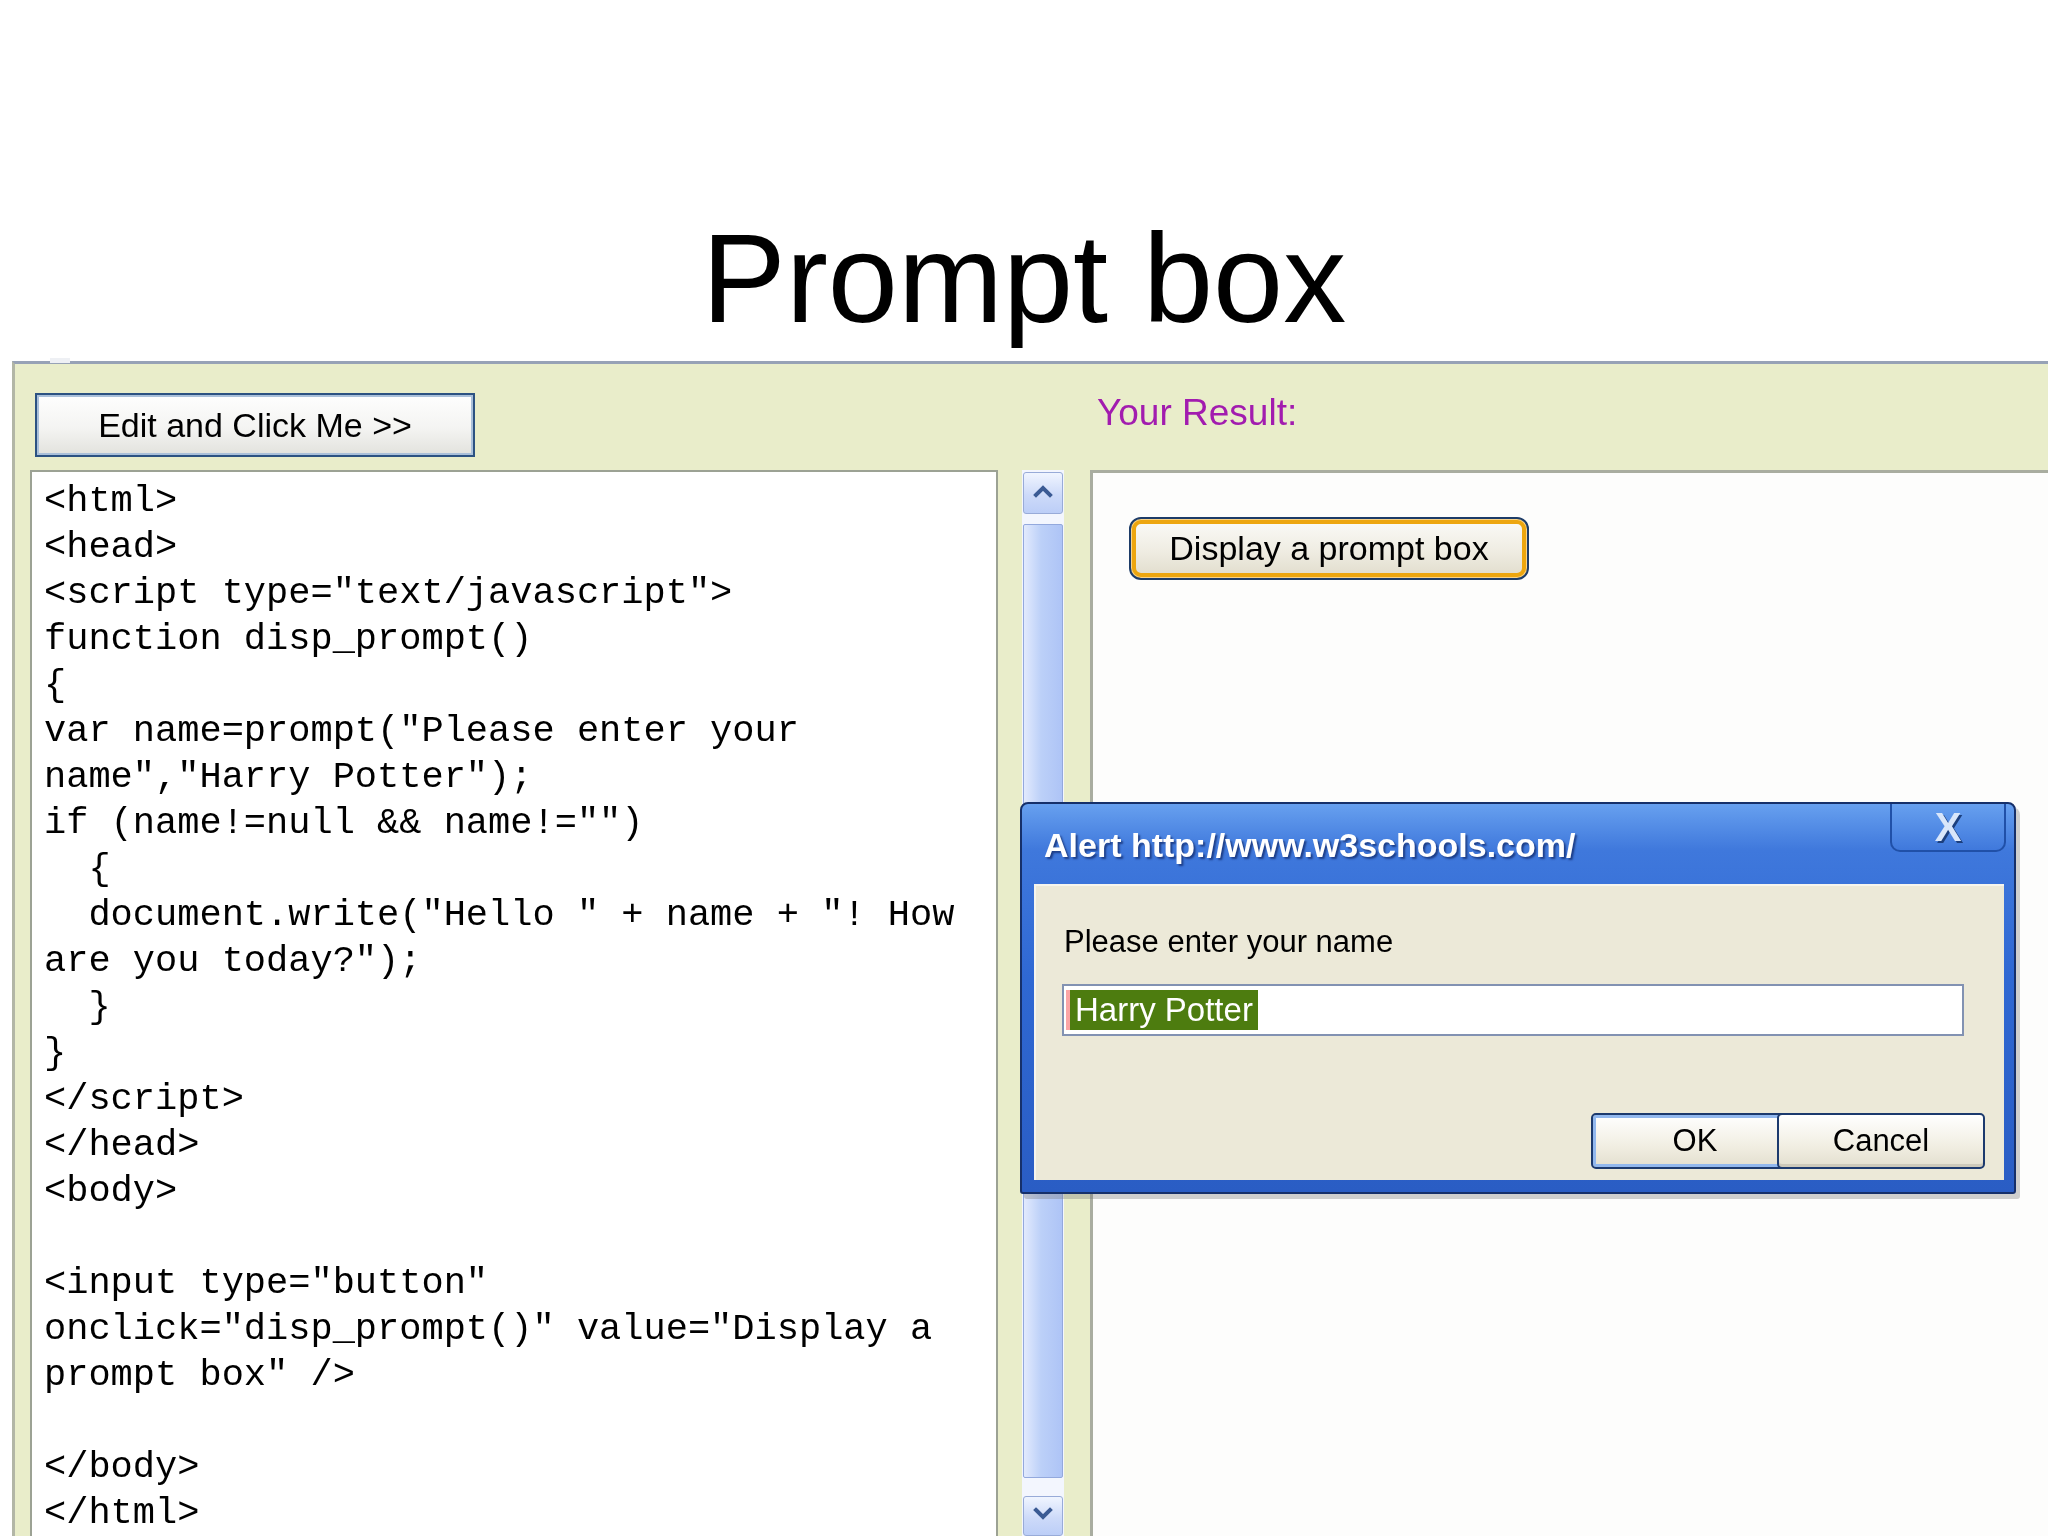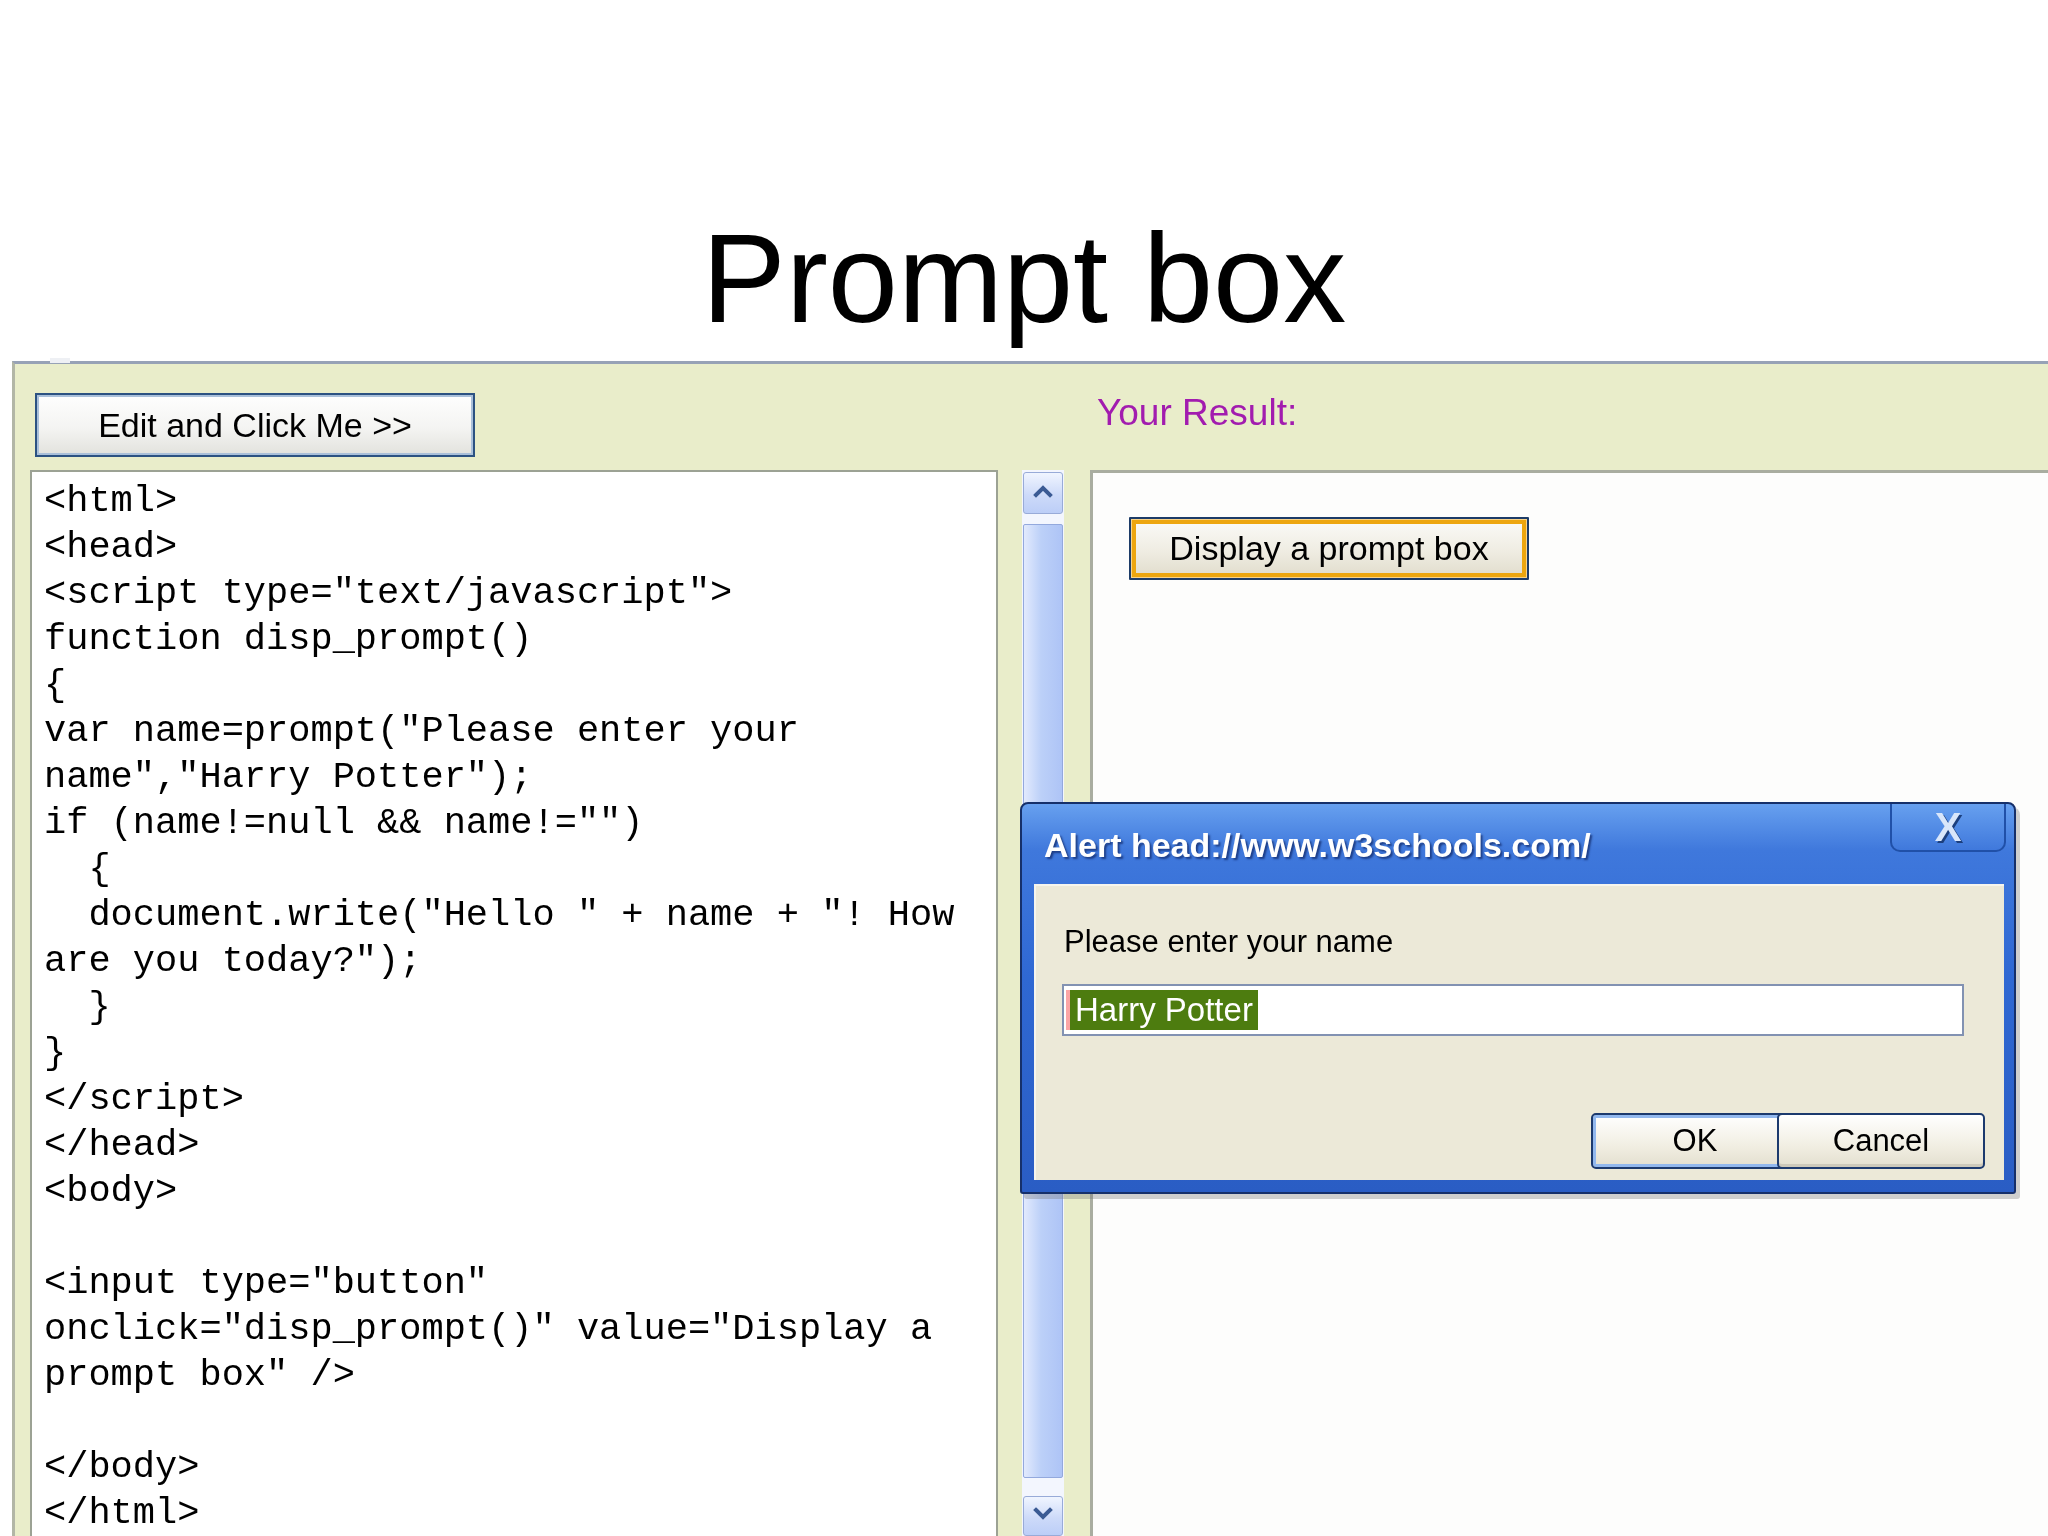--- a/index.html
+++ b/index.html
@@ -54,21 +54,21 @@
   
   .result-label{
     position:absolute;left:1097px;top:392px;font-size:37px;color:#a21caf;
   }
   .result-panel{
     position:absolute;left:1090px;top:470px;width:958px;height:1066px;box-sizing:border-box;
     background:#fdfdfc;border-top:3px solid #a9ada0;border-left:3px solid #a9ada0;
   }
   .display-btn{
     position:absolute;left:1129px;top:517px;width:400px;height:63px;box-sizing:border-box;
-    border:2px solid #1d3c68;border-radius:1px;
+    border:2px solid #1d3c68;border-radius:12px;
     background:linear-gradient(180deg,#fbfbf8 0%,#efece2 55%,#e0dccb 100%);
     box-shadow:inset 0 0 0 1px #f9d388, inset 0 0 0 5px #eda60f;
     font-size:34px;display:flex;align-items:center;justify-content:center;cursor:pointer;
   }
   
   .dialog{
     position:absolute;left:1020px;top:802px;width:992px;height:388px;
     border:2px solid #16306a;border-radius:8px 8px 3px 3px;
     background:linear-gradient(180deg,#67a0ef 0%,#3f78dc 12%,#2f68d3 45%,#2a5dc4 100%);
     box-shadow:4px 5px 0 rgba(120,120,120,0.35);
@@ -164,21 +164,21 @@
 </div>
 
 <div class="result-label">Your Result:</div>
 <div class="result-panel"></div>
 
 <button class="display-btn">
   <span>Display a prompt box</span>
 </button>
 
 <div class="dialog">
-  <div class="dialog-title">Alert head://www.w3schools.com/</div>
+  <div class="dialog-title">Alert http://www.w3schools.com/</div>
   <div class="close-tab">
     <span>X</span>
   </div>
   <div class="dialog-body">
     <div class="dialog-message">Please enter your name</div>
     <div class="dialog-input">
       <span class="selection">Harry Potter</span>
     </div>
   </div>
   <button class="xp-btn ok-btn">

